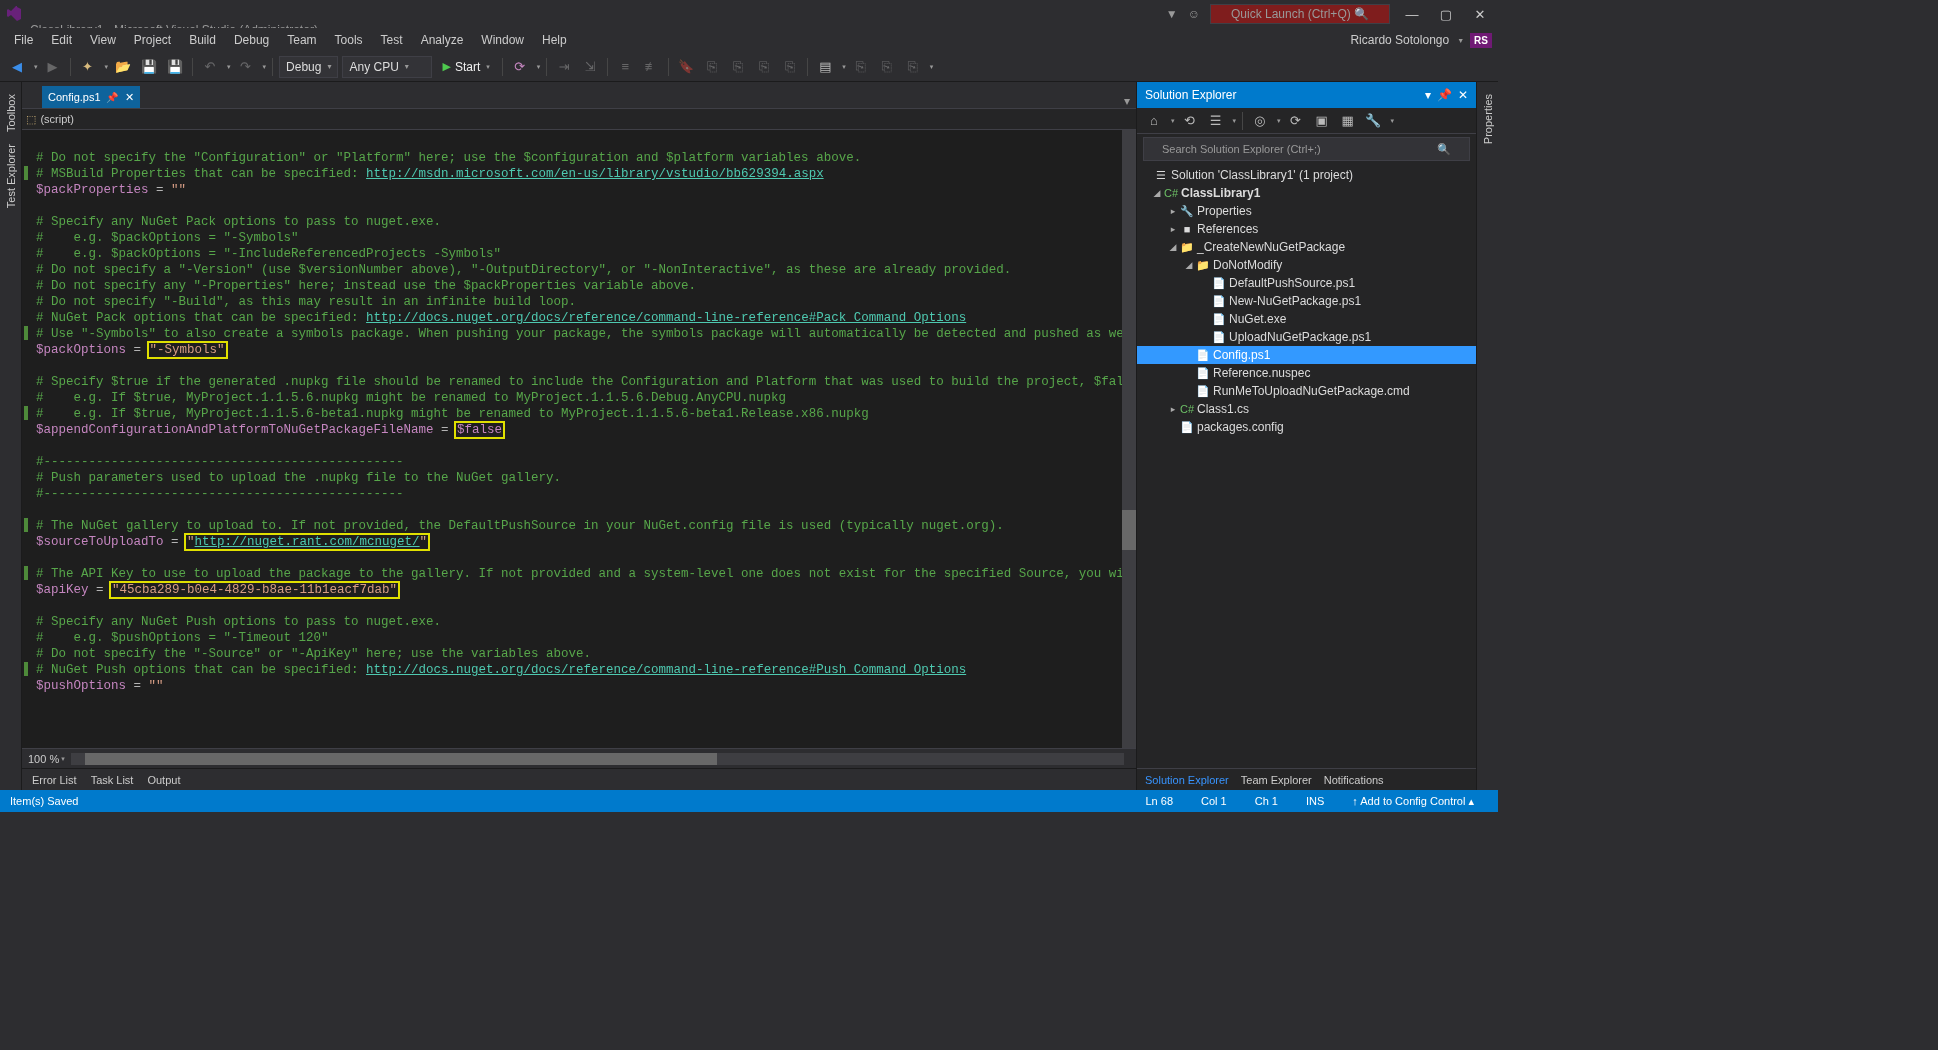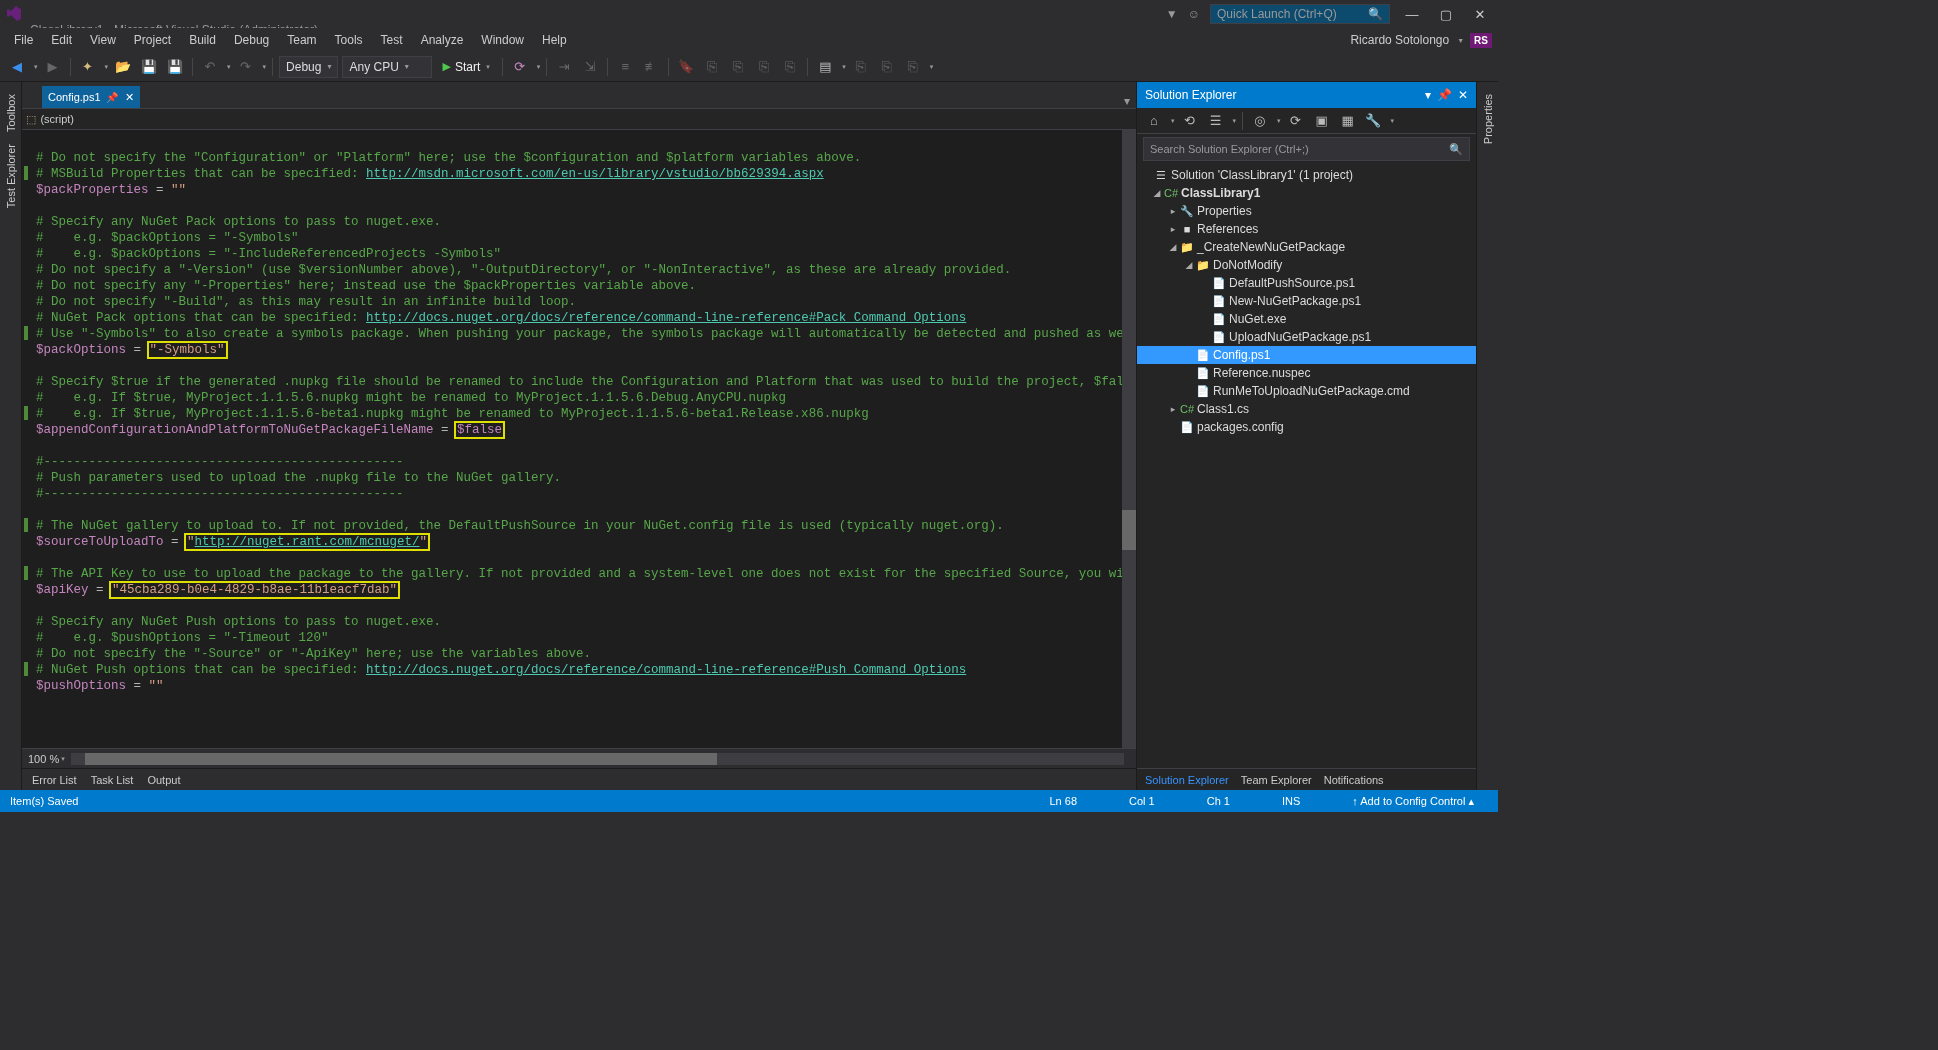--- a/index.html
+++ b/index.html
@@ -20,22 +20,22 @@
   display: flex;
   align-items: center;
   padding: 0 6px;
   color: #999;
 }
 .titlebar .vs-logo { width: 16px; height: 16px; margin-right: 8px; }
 .titlebar .title { flex: 0 0 auto; margin-top: 32px; }
 .titlebar .spacer { flex: 1; }
 .titlebar .right-icons { display: flex; align-items: center; gap: 10px; }
 .quick-launch {
-  background: #0c4a6e; border: 1px solid #3f3f46; height: 20px;
-  width: 180px; color: #999; padding: 0 6px; display: flex; align-items: center; justify-content: space-between;
+  background: #7f1d1d; border: 1px solid #3f3f46; height: 20px;
+  width: 180px; color: #999; padding: 0 20px; display: flex; align-items: center; justify-content: space-between;
 }
 .win-btn { width: 24px; text-align: center; cursor: pointer; color: #ccc; font-size: 13px; }
 .user-badge { background: #701a75; color: #fff; padding: 2px 4px; font-size: 10px; font-weight: bold; }
 .menubar {
   height: 24px; background: #2d2d30; display: flex; align-items: center;
   padding: 0 6px; gap: 2px; color: #ccc;
 }
 .menubar .menu-item { padding: 3px 8px; cursor: pointer; }
 .menubar .right { margin-left: auto; display: flex; align-items: center; gap: 6px; }
 .toolbar {
@@ -79,32 +79,32 @@
 .hl-box { outline: 2px solid #e0e000; outline-offset: 0; padding: 0 1px; }
 .gutter-mark { position: absolute; left: 2px; width: 4px; height: 14px; background: #4e8a3a; }
 .zoom-row { height: 20px; background: #2d2d30; border-top: 1px solid #3f3f46; display: flex; align-items: center; padding: 0 6px; color: #ccc; font-size: 11px; }
 .hscroll { flex:1; height:12px; background:#3e3e42; margin:0 6px; position:relative; }
 .hscroll .thumb { position:absolute; left:14px; top:0; height:12px; width:60%; background:#686868; }
 .bottom-tabs { height: 22px; background: #2d2d30; display: flex; align-items: center; gap: 14px; padding: 0 10px; color: #ccc; font-size: 11px; border-top: 1px solid #1b1b1c; }
 .right-col { width: 340px; display: flex; flex-direction: column; background: #252526; border-left: 1px solid #1b1b1c; }
 .panel-title { height: 26px; background: #007acc; color: #fff; display: flex; align-items: center; padding: 0 8px; font-size: 12px; }
 .panel-title .icons { margin-left: auto; display: flex; gap: 6px; }
 .panel-toolbar { height: 26px; display: flex; align-items: center; gap: 4px; padding: 0 6px; color: #bbb; border-bottom: 1px solid #3f3f46; }
-.panel-search { height: 24px; margin: 3px 6px; background: #333337; border: 1px solid #3f3f46; display: flex; align-items: center; padding: 0 6px; color: #999; font-size: 11px; }
+.panel-search { height: 24px; margin: 3px 6px; background: #333337; border: 1px solid #3f3f46; display: flex; align-items: center; padding: 0 18px; color: #999; font-size: 11px; }
 .tree { flex: 1; overflow: auto; font-size: 12px; padding: 2px 0; }
 .tree-row { display: flex; align-items: center; height: 18px; padding-right: 6px; cursor: pointer; color: #dcdcdc; }
 .tree-row.sel { background: #3399ff; color: #fff; }
 .tree-row .exp { width: 12px; text-align: center; font-size: 9px; color: #aaa; }
 .tree-row .ico { width: 16px; height: 14px; display: flex; align-items: center; justify-content: center; font-size: 11px; }
 .tree-row .lbl { margin-left: 2px; white-space: nowrap; }
 .tree-row.bold .lbl { font-weight: bold; }
 .right-bottom-tabs { height: 22px; display: flex; align-items: center; gap: 12px; padding: 0 8px; color: #ccc; font-size: 11px; border-top: 1px solid #3f3f46; }
 .right-bottom-tabs .active { color: #3794ff; }
 .right-rail { width: 22px; background: #2d2d30; border-left: 1px solid #1b1b1c; display: flex; flex-direction: column; align-items: center; padding-top: 6px; }
-.statusbar { height: 22px; background: #007acc; color: #fff; display: flex; align-items: center; padding: 0 10px; font-size: 11px; gap: 24px; }
+.statusbar { height: 22px; background: #007acc; color: #fff; display: flex; align-items: center; padding: 0 10px; font-size: 11px; }
 .statusbar .seg { padding: 0 14px; }
 .statusbar .spacer { flex: 1; }
 .vscroll { position:absolute; right:0; top:0; bottom:0; width:14px; background:#3e3e42; }
 .vscroll .thumb { position:absolute; right:0; left:0; top:380px; height:40px; background:#686868; }
 .mini-arrow { font-size: 7px; color: #999; margin-left: 2px; }
 </style>
 </head>
 <body>
 
 <div class="titlebar">

